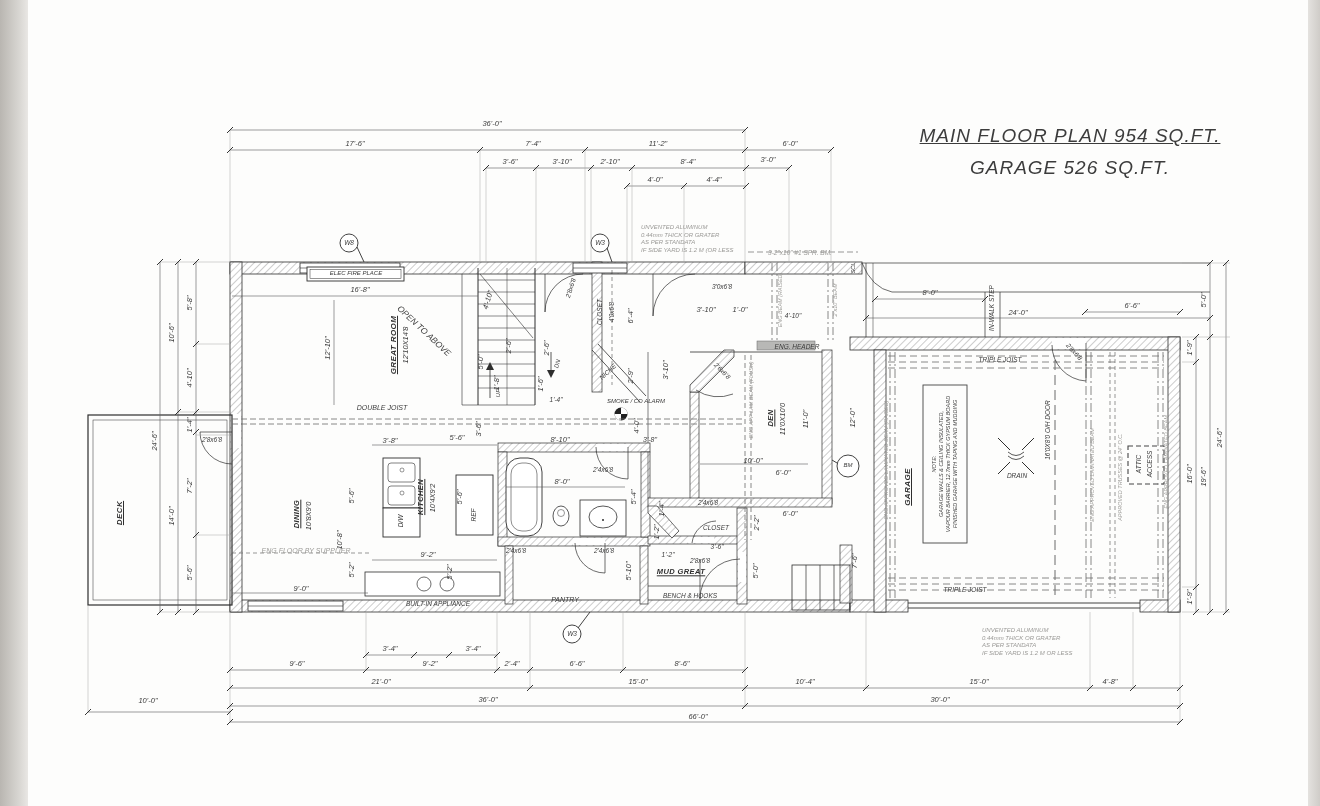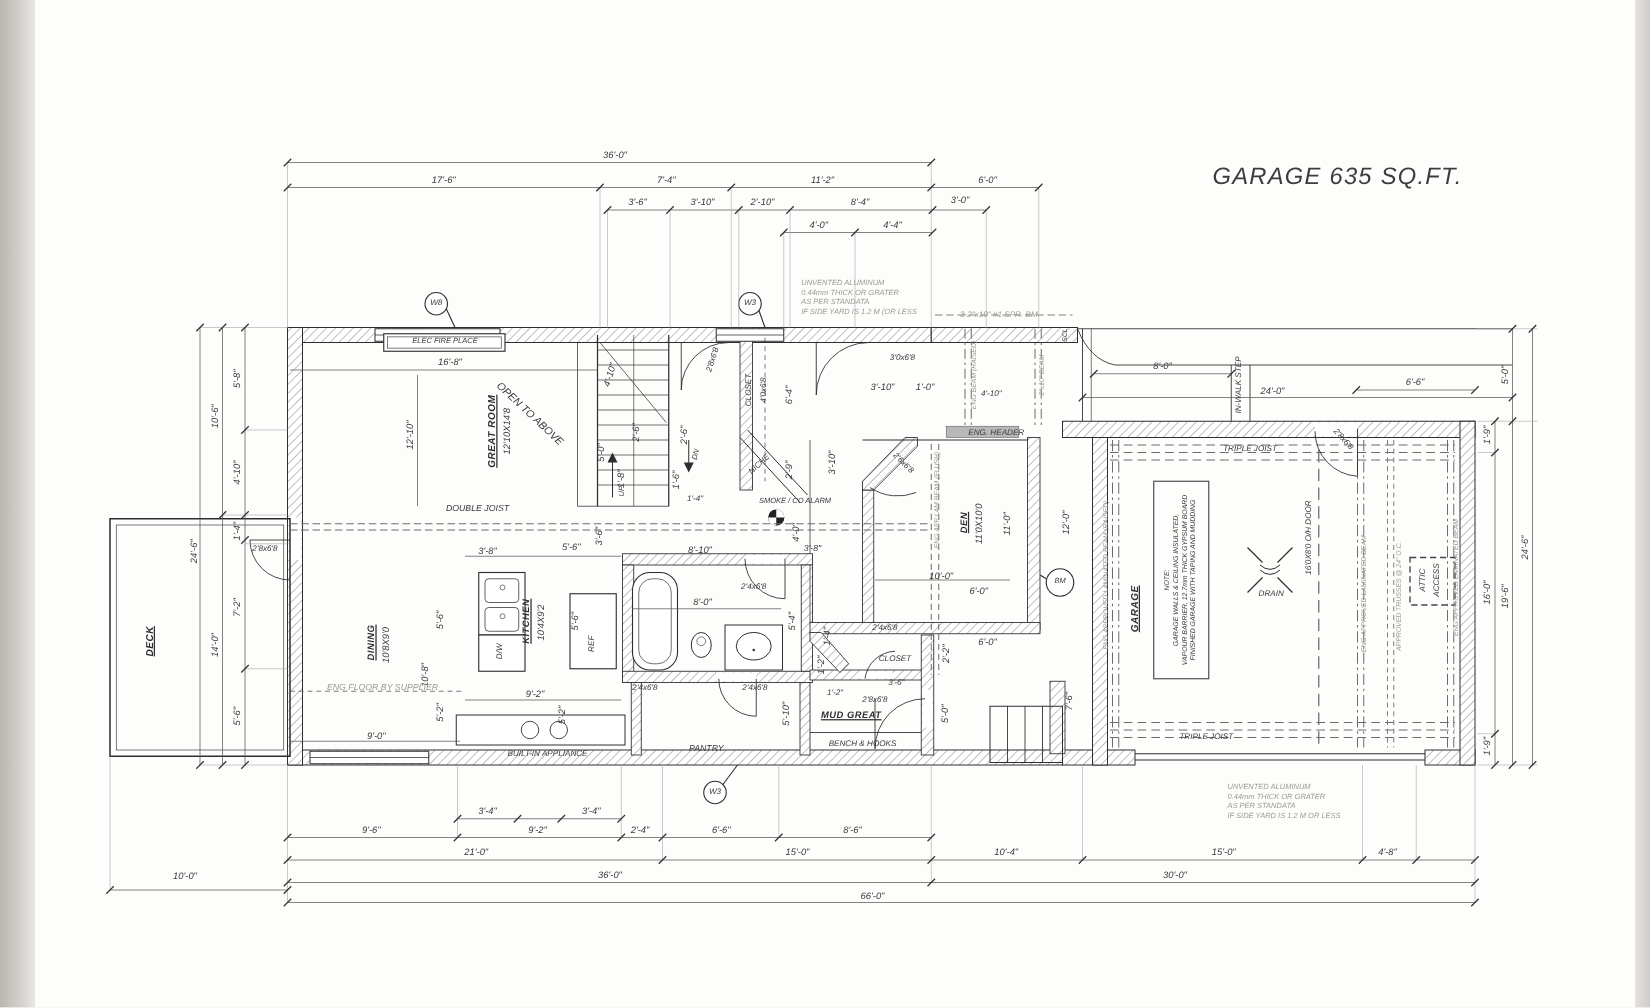--- a/index.html
+++ b/index.html
@@ -489,15 +489,16 @@
 0.44mm THICK OR GRATER
 AS PER STANDATA
 IF SIDE YARD IS 1.2 M (OR LESS</span>
       <span class="lbl gray left" style="left: 982px; top: 627px; font-size: 6px;">UNVENTED ALUMINUM
 0.44mm THICK OR GRATER
 AS PER STANDATA
 IF SIDE YARD IS 1.2 M OR LESS</span>
     </div>
 
   <div id="title-block">
-    <div id="title-line2">GARAGE 635 SQ.FT.</div>
+    <div id="title-line1">MAIN FLOOR PLAN 954 SQ.FT.</div>
+    <div id="title-line2">GARAGE 526 SQ.FT.</div>
   </div>
 </div>
 
 </body></html>

